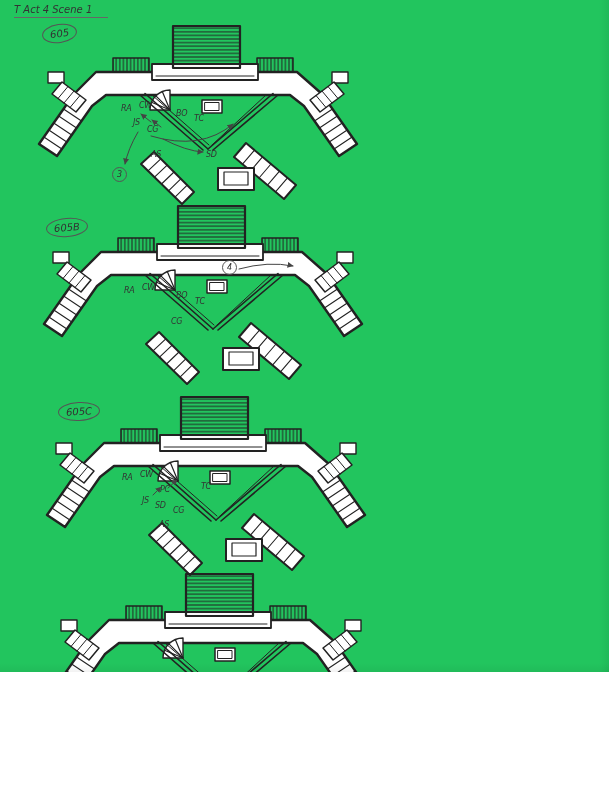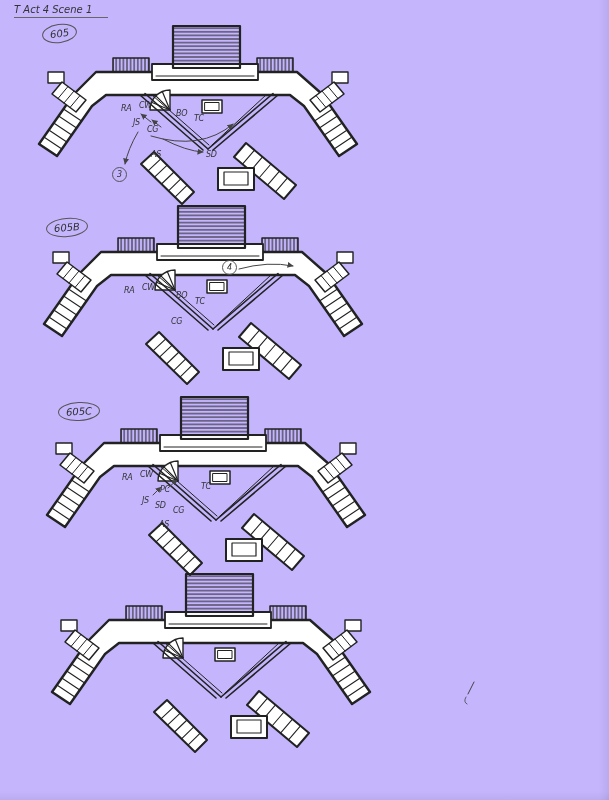--- a/index.html
+++ b/index.html
@@ -1,17 +1,17 @@
 <!DOCTYPE html>
 <html><head>
 <meta charset="utf-8">
 <style>
   html,body{margin:0;padding:0;background:#fff;}
   .canvas{
-    position:relative;width:609px;height:800px;background:#c4b5fd;
+    position:relative;width:609px;height:672px;background:#22c55e;
     font-family:"DejaVu Sans",sans-serif;overflow:hidden;color:#333;
   }
   .edge-right{position:absolute;top:0;right:0;width:10px;height:100%;
     background:linear-gradient(to right,rgba(0,0,0,0),rgba(0,0,0,0.06));}
   .edge-bottom{position:absolute;bottom:0;left:0;width:100%;height:9px;
     background:linear-gradient(to bottom,rgba(0,0,0,0),rgba(0,0,0,0.05));}
   .stage{position:absolute;}
   .overlay{position:absolute;left:0;top:0;pointer-events:none;}
   .note{
     position:absolute;left:14px;top:4px;font-size:10px;font-style:italic;

